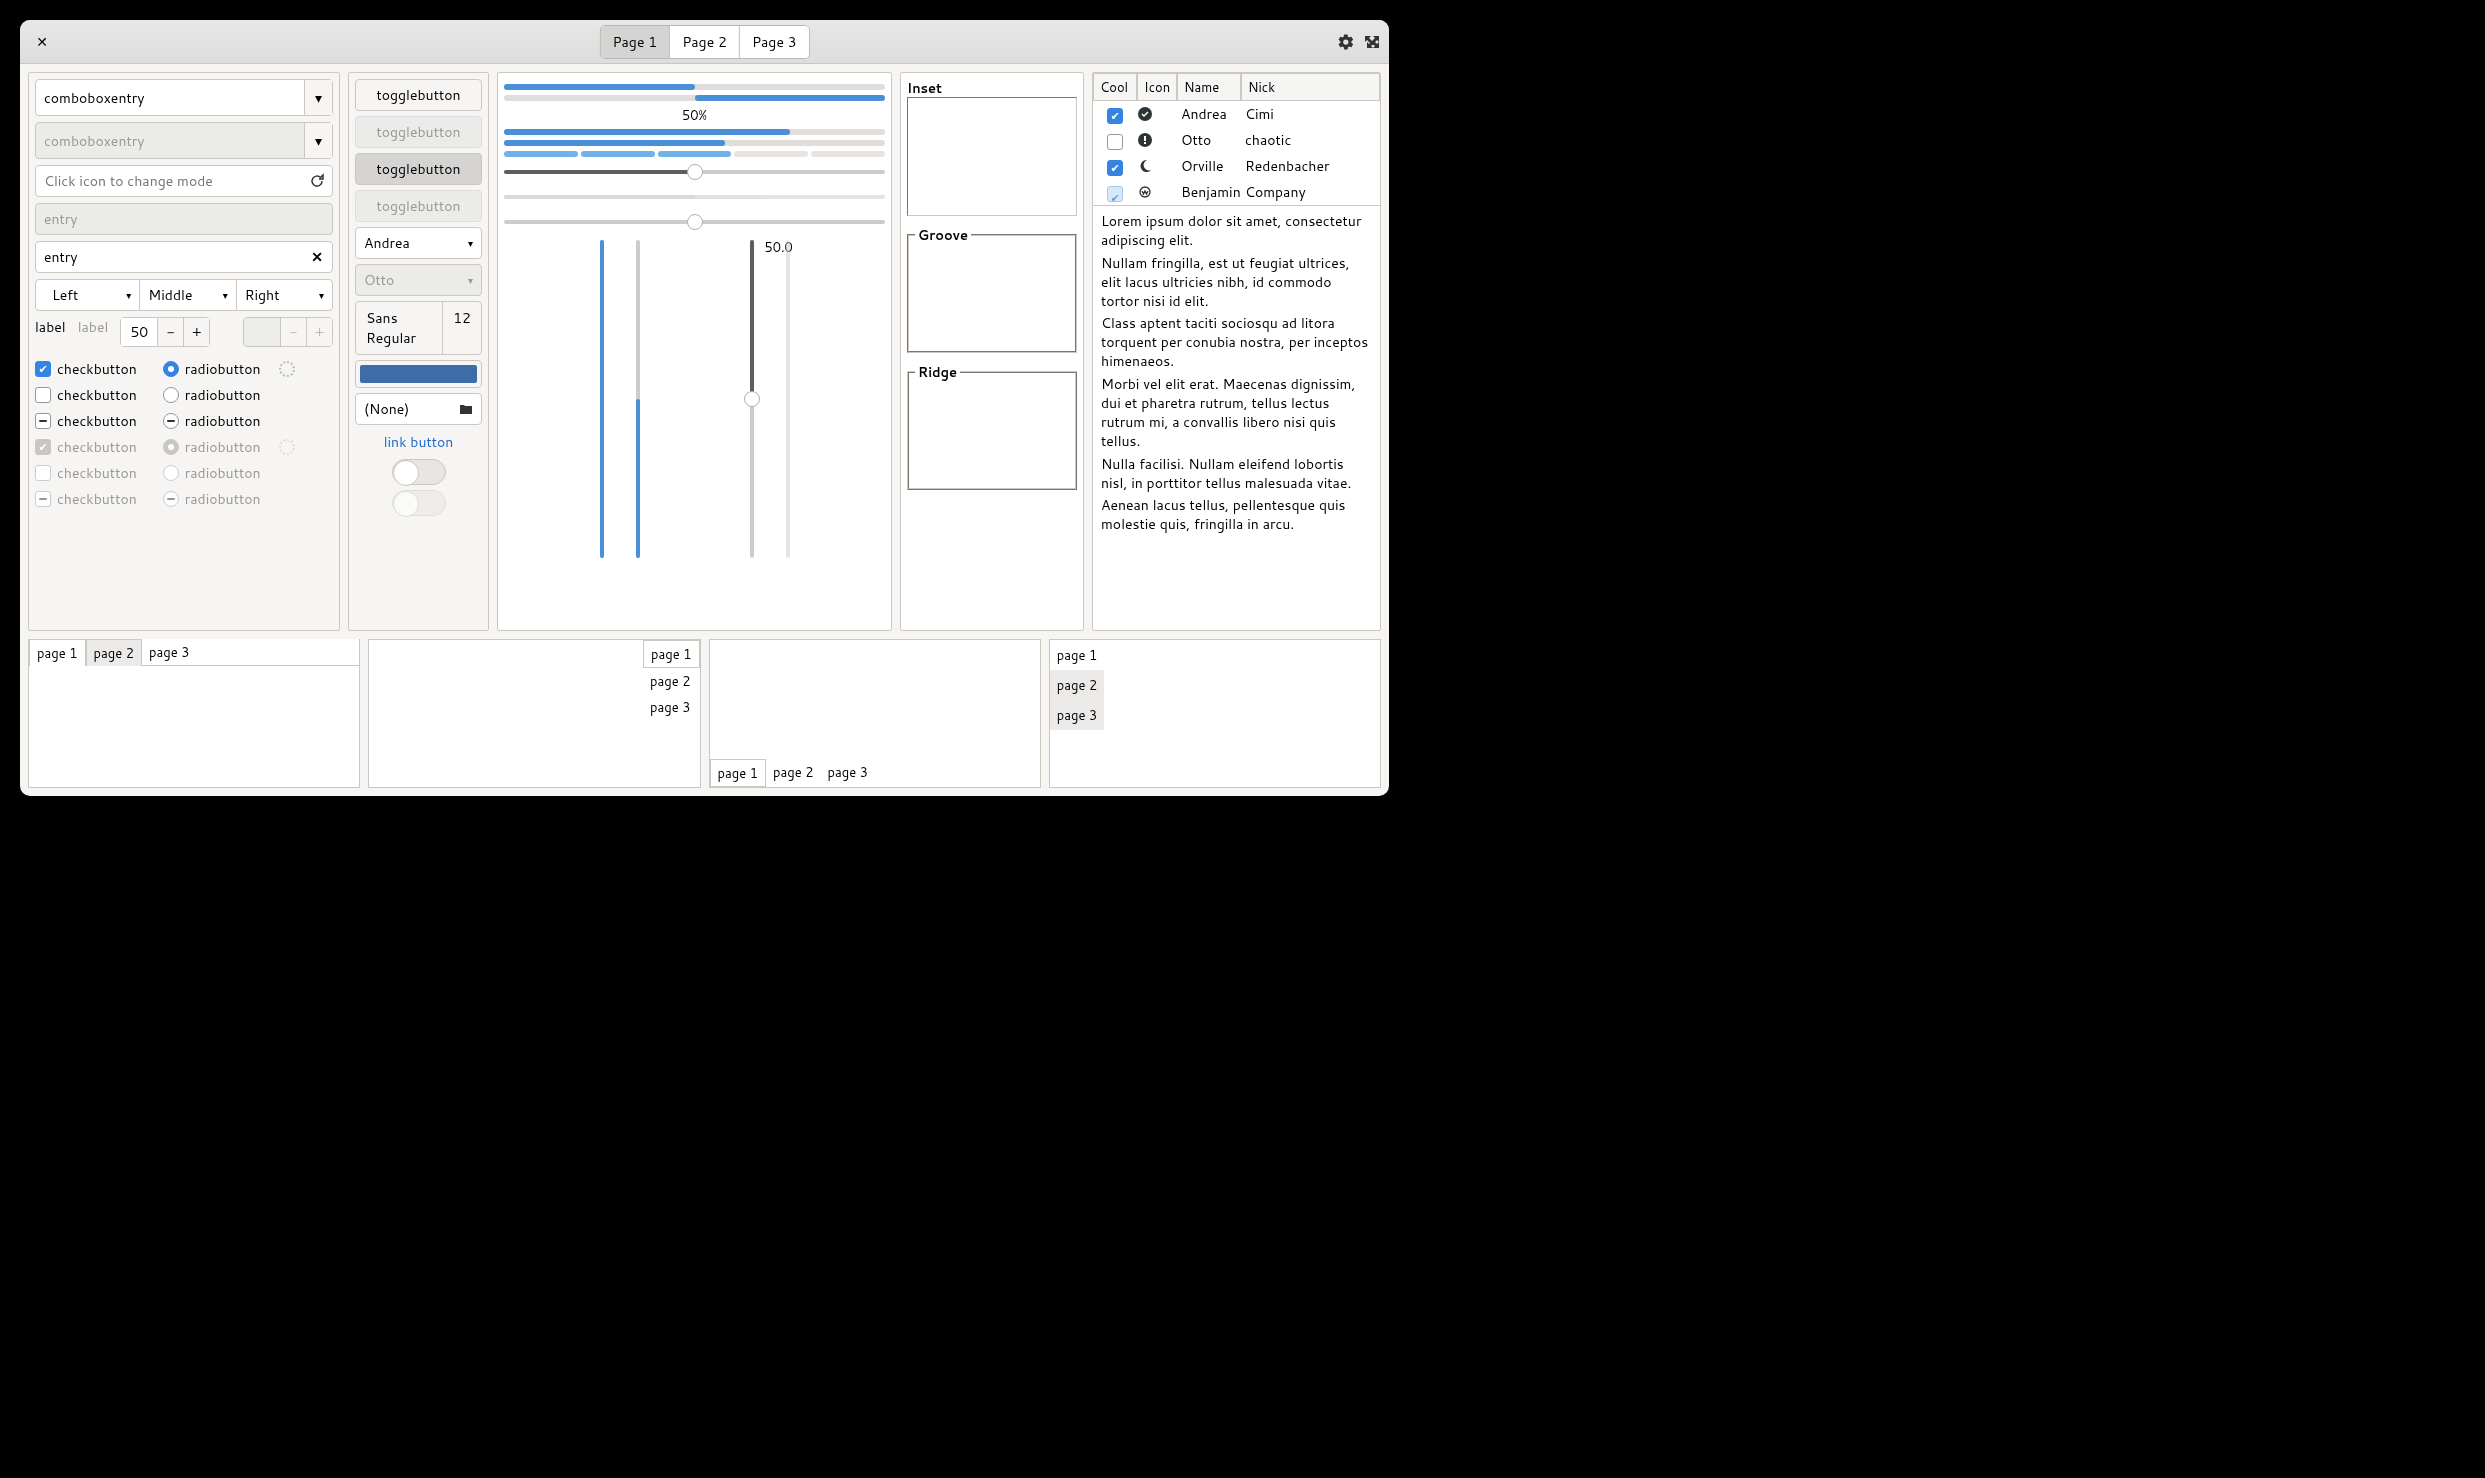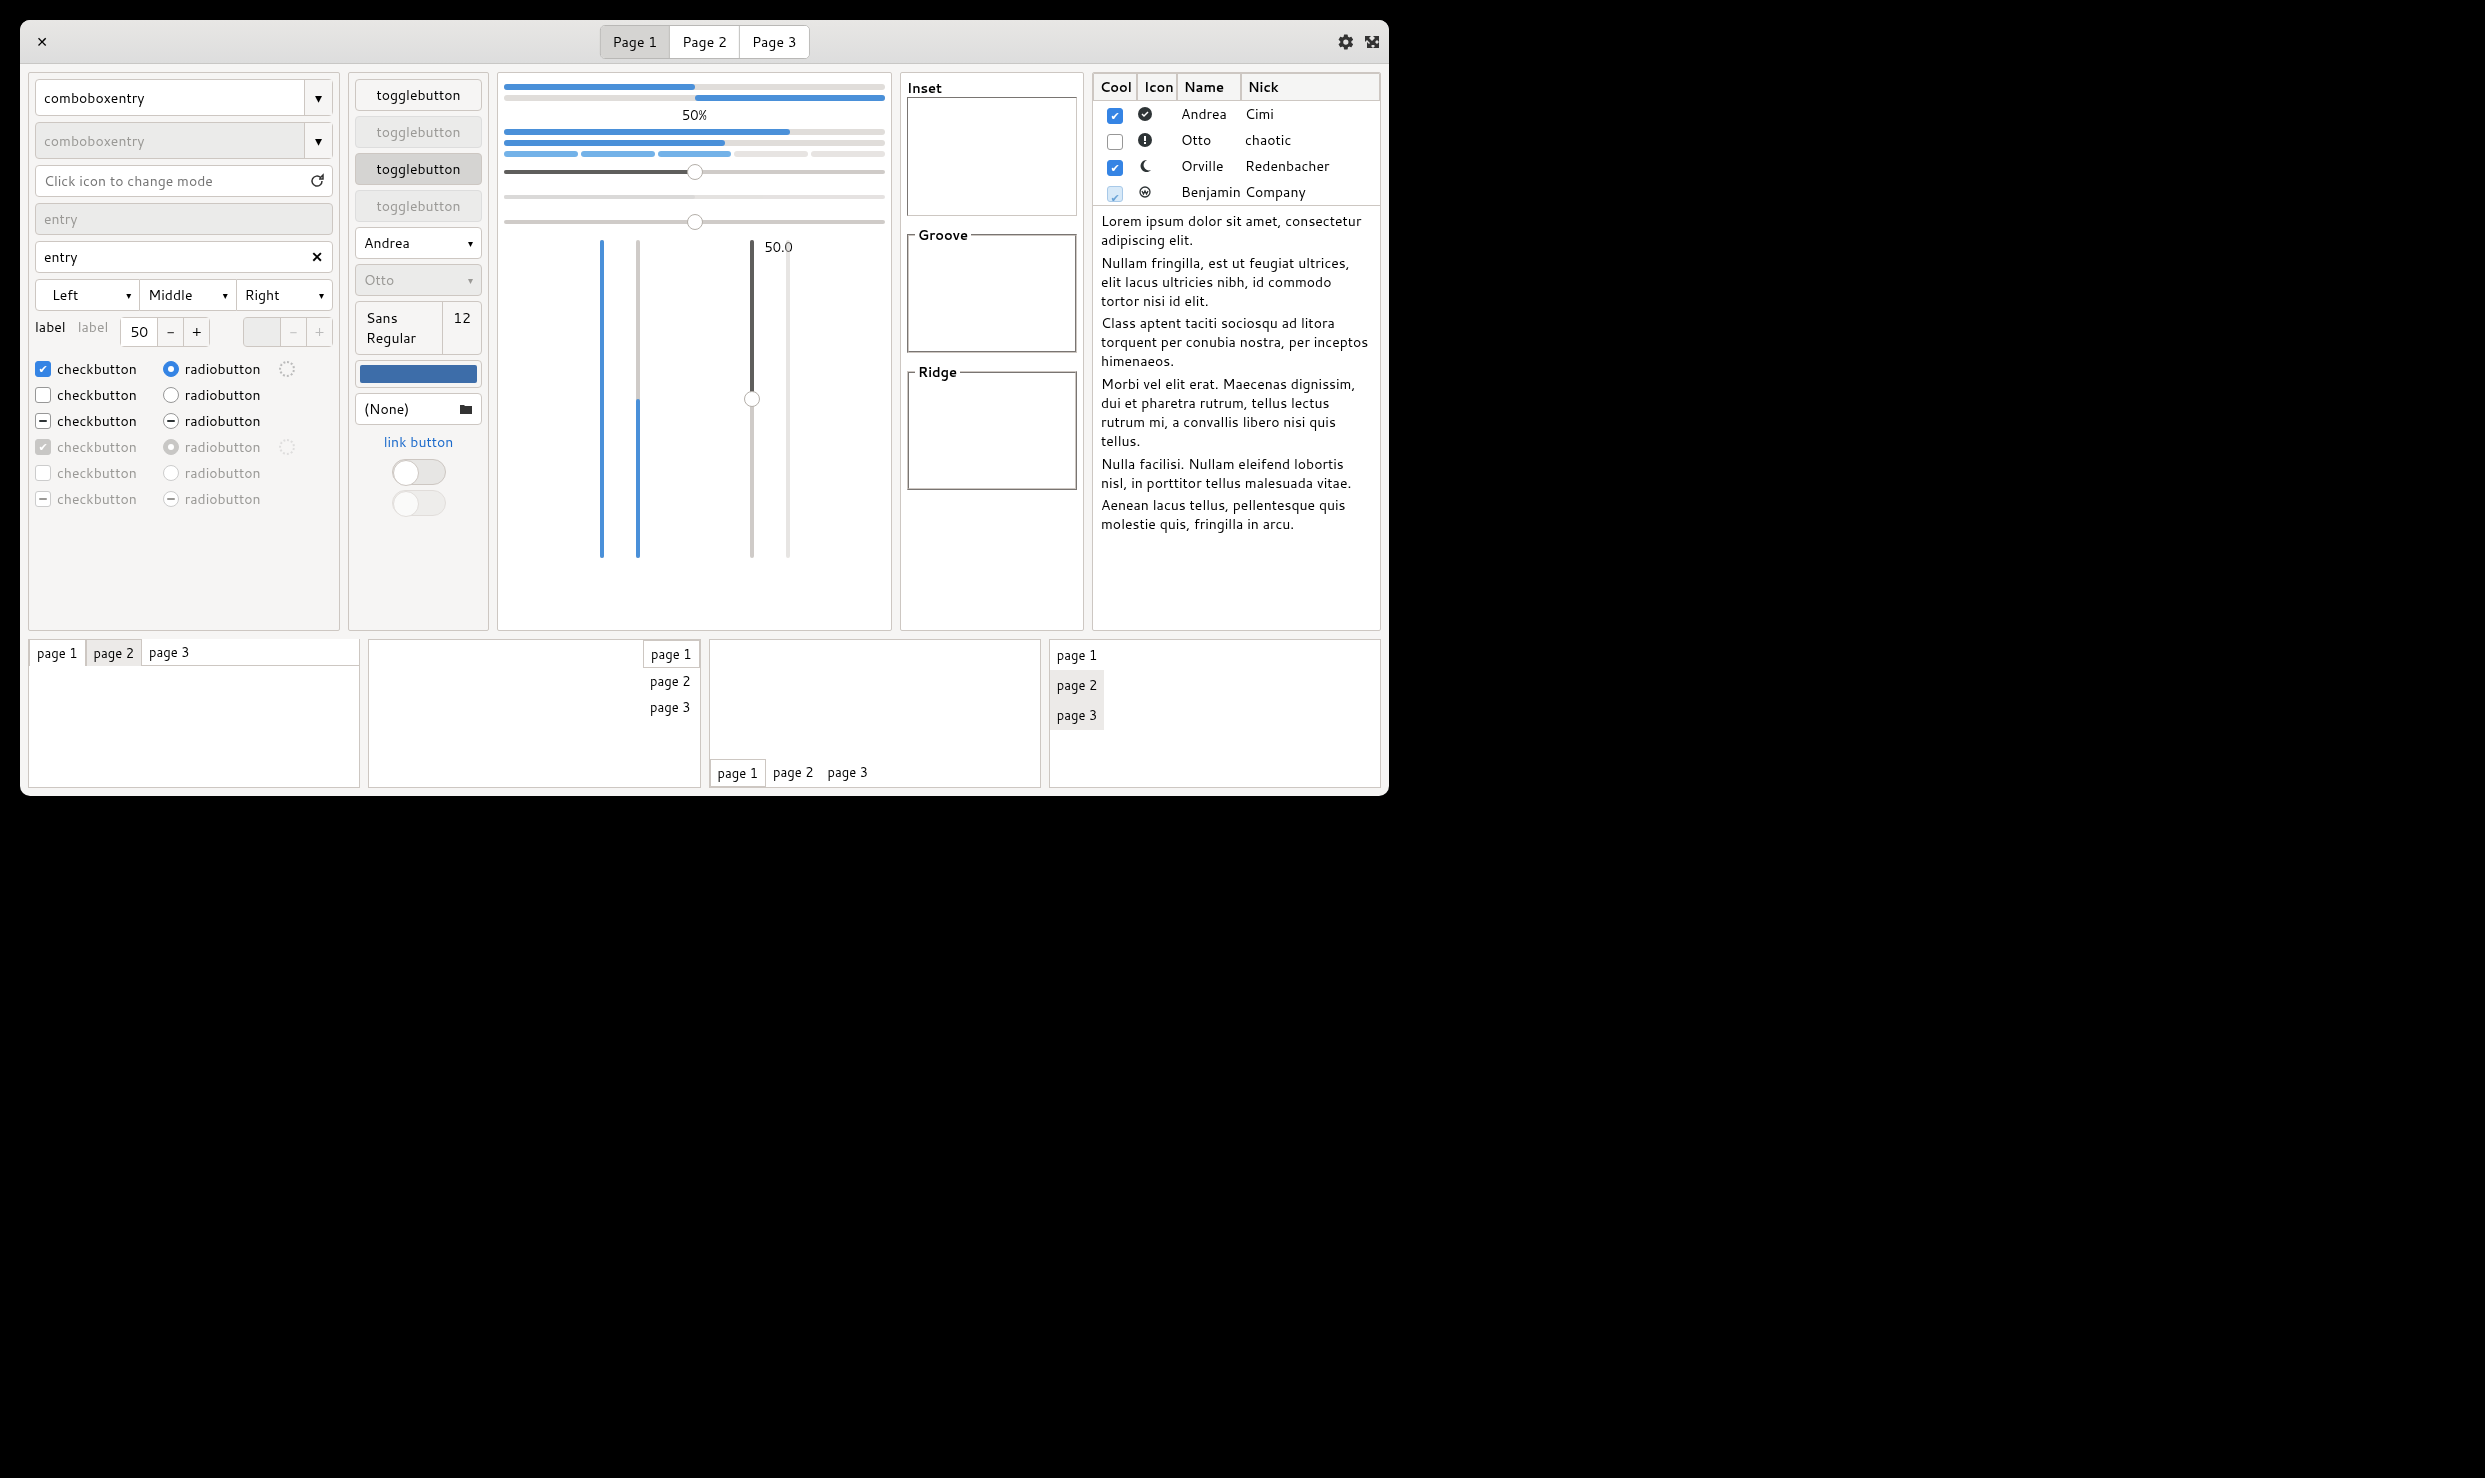--- a/index.html
+++ b/index.html
@@ -106,21 +106,21 @@
 .frame { border: 1px solid #cdc7c2; height: 119px; position: relative; }
 .frame-label { font-size: 13px; font-weight: 600; }
 .frame.inset { border-style: inset; }
 .frame.outset { border-style: outset; }
 .frame.groove { border: 2px groove #cdc7c2; }
 .frame.ridge { border: 2px ridge #cdc7c2; }
 .frame-title-on { position: absolute; left: 6px; top: -10px; background: #fff; padding: 0 3px; font-size: 13px; font-weight: 600; }
 
 .treeview { flex-shrink: 0; }
 .tv-head { display: flex; }
-.tv-head .th { border: 1px solid #cdc7c2; padding: 4px 6px; background: #f5f5f4; font-size: 13px; font-weight: 700; }
+.tv-head .th { border: 1px solid #cdc7c2; padding: 4px 6px; background: #f5f5f4; font-size: 13px; font-weight: 400; }
 .tv-head .th:nth-child(1){ width: 44px; }
 .tv-head .th:nth-child(2){ width: 40px; }
 .tv-head .th:nth-child(3){ width: 64px; }
 .tv-head .th:nth-child(4){ flex: 1; }
 .tv-row { display: flex; padding: 3px 0; align-items: center; }
 .tv-row .td:nth-child(1){ width: 44px; text-align: center; }
 .tv-row .td:nth-child(2){ width: 40px; text-align: center; }
 .tv-row .td:nth-child(3){ width: 64px; padding-left: 4px; }
 .tv-row .td:nth-child(4){ flex: 1; padding-left: 4px; }
 .tv-chk { display: inline-block; width: 16px; height: 16px; border: 1px solid #979797; border-radius: 3px; vertical-align: middle; }

